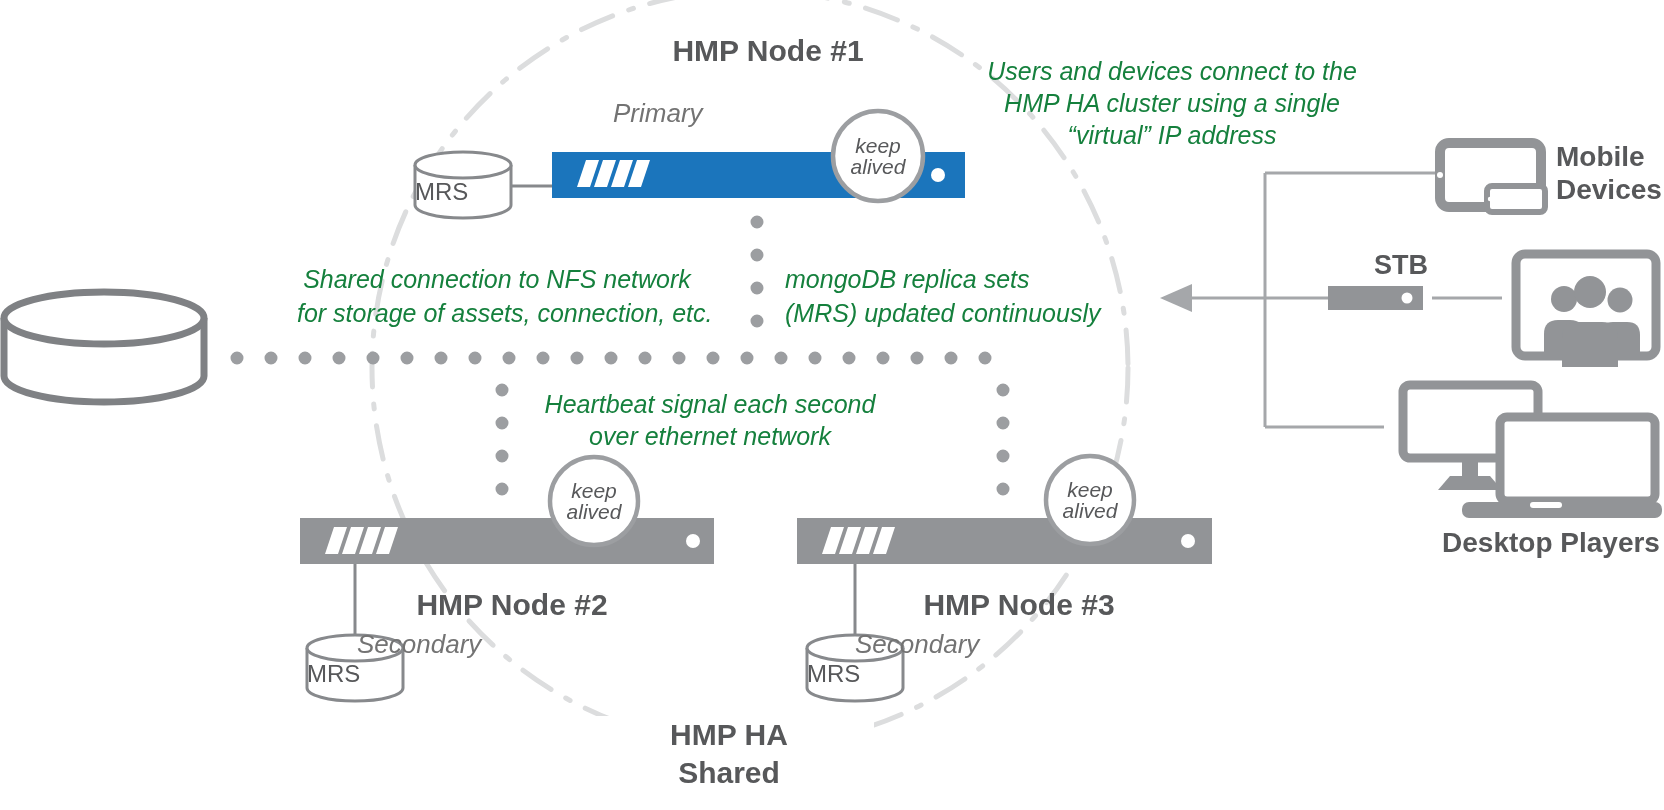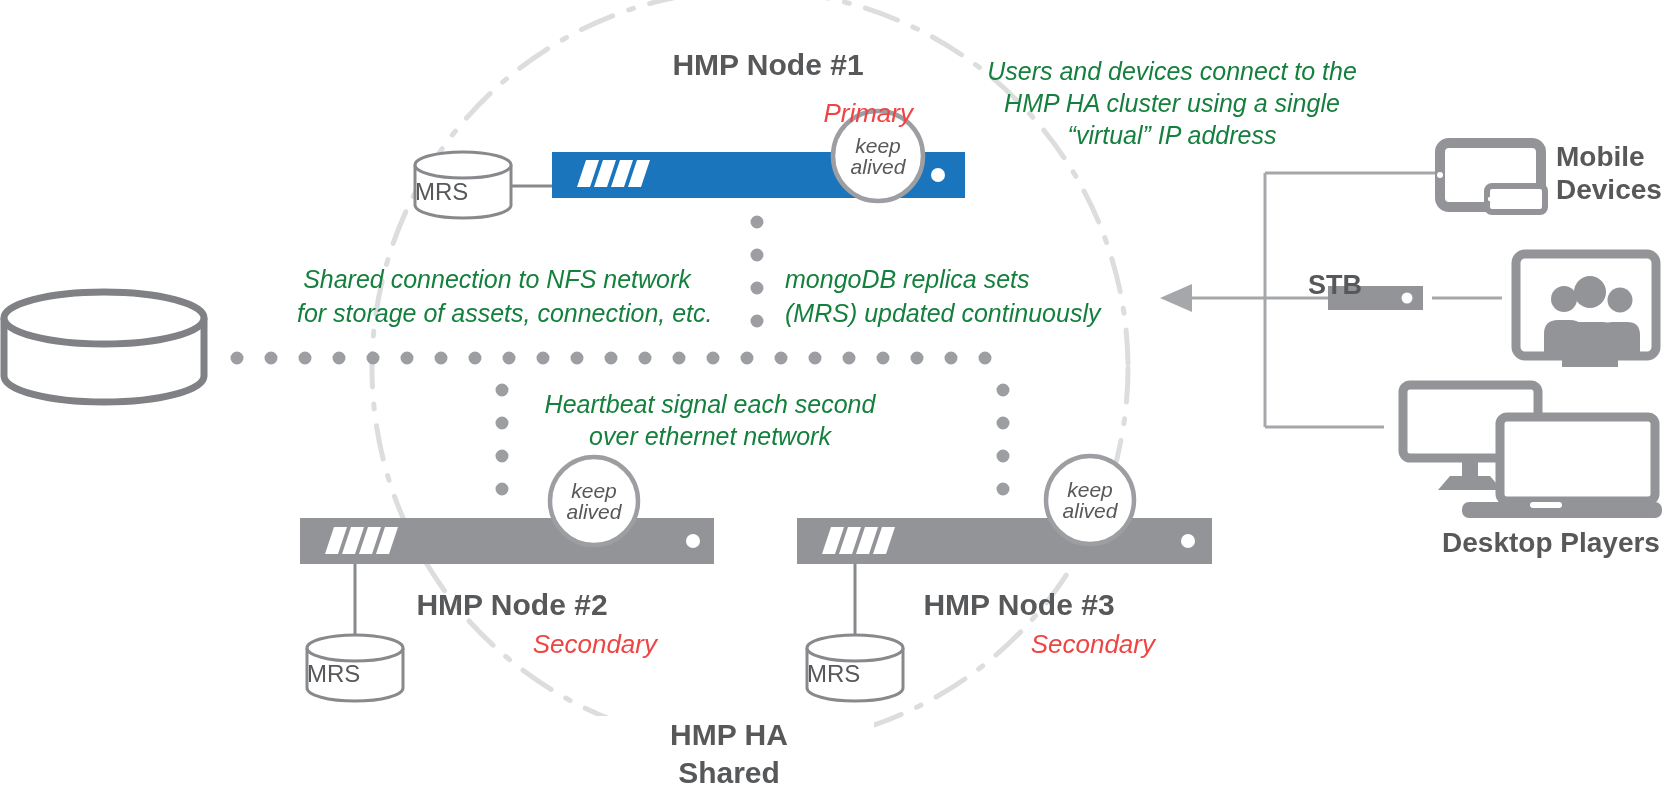--- a/index.html
+++ b/index.html
@@ -3,21 +3,21 @@
 <meta charset="utf-8">
 <style>
   html,body{margin:0;padding:0;background:#ffffff;}
   #stage{
     position:relative;width:1664px;height:810px;background:#ffffff;overflow:hidden;
     font-family:"Liberation Sans",sans-serif;color:#57585a;
   }
   #shapes{position:absolute;left:0;top:0;z-index:0;}
   .txt{position:absolute;z-index:2;white-space:nowrap;}
   .title{font-weight:bold;font-size:30px;color:#57585a;text-align:center;}
-  .role{font-style:italic;font-size:26px;color:#ef4444;text-align:right;}
+  .role{font-style:italic;font-size:26px;color:#737373;text-align:left;}
   .note{font-style:italic;font-size:25px;color:#15803d;text-align:center;line-height:34px;}
   .note-left{text-align:left;}
   .keep{font-style:italic;font-size:21px;line-height:21px;text-align:center;color:#57585a;}
   .mrs{font-size:24px;text-align:left;color:#57585a;}
   .devlabel{font-weight:bold;font-size:28px;color:#57585a;}
   .cluster-label{
     font-weight:bold;font-size:30px;line-height:38px;text-align:center;
     background:#ffffff;color:#57585a;
   }
 </style>
@@ -134,21 +134,21 @@
       <rect x="1462" y="458" width="16" height="18" fill="#929497"></rect>
       <path d="M1438,490 L1502,490 L1490,476 L1450,476 z" fill="#929497"></path>
     </g>
     <g>
       <rect x="1500" y="417" width="155" height="84" rx="7" fill="#ffffff" stroke="#929497" stroke-width="9"></rect>
       <rect x="1462" y="502" width="200" height="16" rx="7" fill="#929497"></rect>
       <rect x="1530" y="502" width="32" height="6" rx="3" fill="#ffffff"></rect>
     </g>
   </svg>
 
-  <div class="txt title" style="left:618px;top:48px;width:300px;">HMP Node #1</div>
+  <div class="txt title" style="left:618px;top:34px;width:300px;">HMP Node #1</div>
   <div class="txt role" style="left:613px;top:98px;width:300px;">Primary</div>
   <div class="txt keep" style="left:828px;top:135px;width:100px;">
     <div>keep</div>
     <div>alived</div>
   </div>
   <div class="txt mrs" style="left:415px;top:178px;width:96px;">MRS</div>
 
   <div class="txt title" style="left:362px;top:588px;width:300px;">HMP Node #2</div>
   <div class="txt role" style="left:357px;top:629px;width:300px;">Secondary</div>
   <div class="txt keep" style="left:544px;top:480px;width:100px;">
@@ -184,21 +184,21 @@
   <div class="txt note" style="left:972px;top:55px;width:400px;line-height:32px;">
     <div>Users and devices connect to the</div>
     <div>HMP HA cluster using a single</div>
     <div>“virtual” IP address</div>
   </div>
 
   <div class="txt devlabel" style="left:1556px;top:140px;line-height:33px;">
     <div>Mobile</div>
     <div>Devices</div>
   </div>
-  <div class="txt devlabel" style="left:1308px;top:250px;width:120px;text-align:left;font-size:27px;margin-top:20px;">STB</div>
+  <div class="txt devlabel" style="left:1308px;top:250px;width:120px;text-align:right;font-size:27px;">STB</div>
   <div class="txt devlabel" style="left:1401px;top:527px;width:300px;text-align:center;">Desktop Players</div>
 
   <div class="txt cluster-label" style="left:584px;top:716px;width:290px;">
     <div>HMP HA</div>
     <div>Shared</div>
   </div>
 
 </div>
 
 </body></html>

